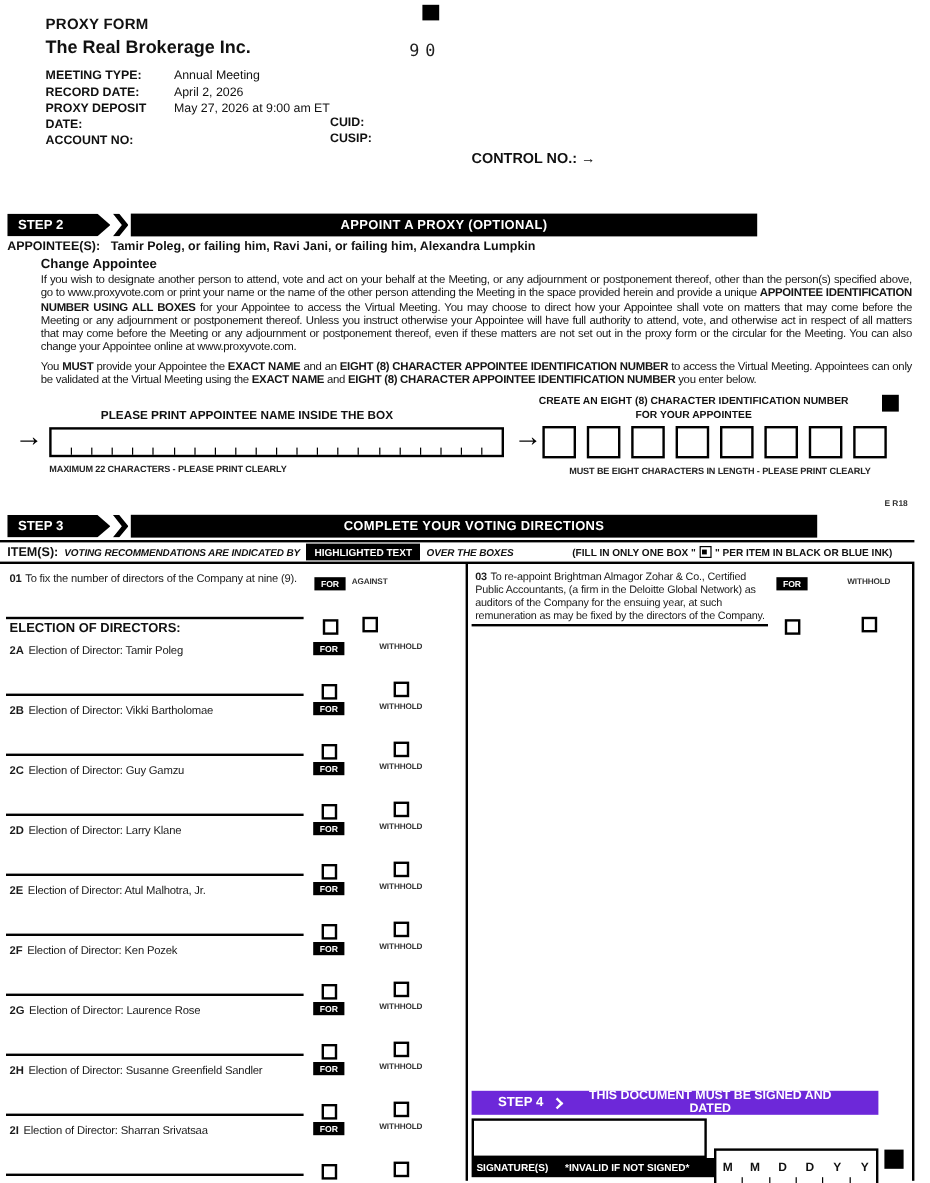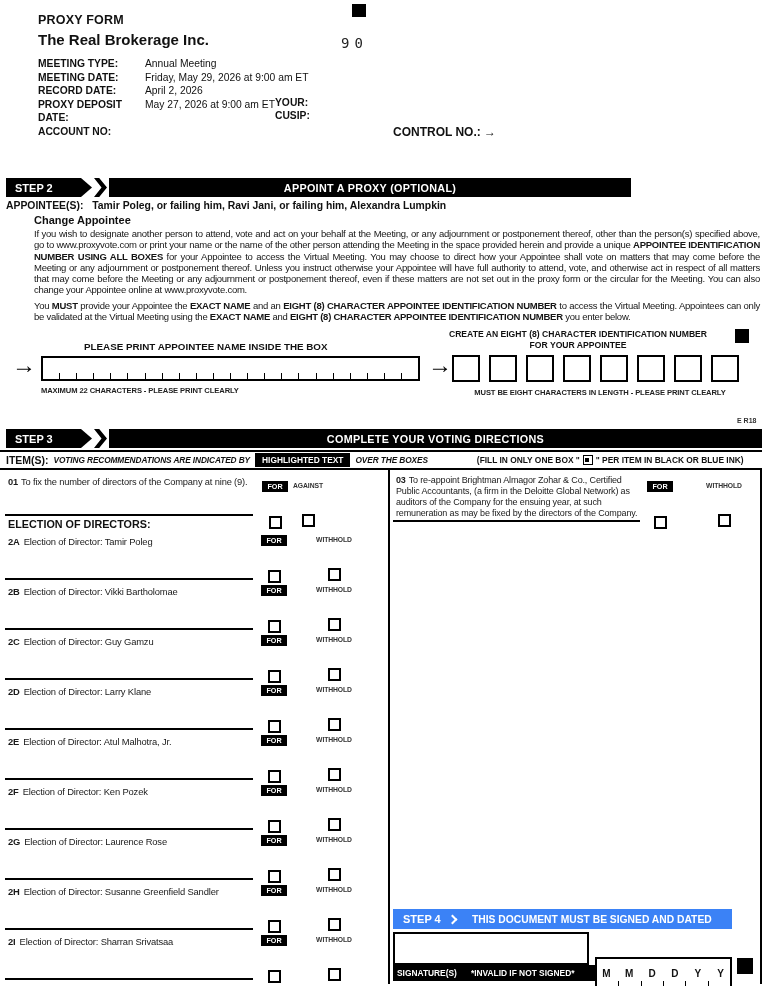--- a/index.html
+++ b/index.html
@@ -30,21 +30,21 @@
     clip-path:polygon(0 0, calc(100% - 11px) 0, 100% 50%, calc(100% - 11px) 100%, 0 100%);
   }
   .step-chev {
     width:13px; margin-left:2px; background:#000;
     clip-path:polygon(0 0, 40% 0, 100% 50%, 40% 100%, 0 100%, 58% 50%);
   }
   .step-rest {
     flex:1; margin-left:2px; background:#000; color:#fff; font-weight:bold;
     font-size:10.8px; letter-spacing:0.3px; display:flex; align-items:center; justify-content:center;
   }
-  .step4-bar { background:#3b82f6; color:#fff; display:flex; align-items:center; height:20px; padding:0 10px; }
+  .step4-bar { background:#6d28d9; color:#fff; display:flex; align-items:center; height:20px; padding:0 22px; }
   .step4-bar .s4lbl { font-weight:bold; font-size:11px; }
   .chev-w { width:7px; height:7px; border-top:2.5px solid #fff; border-right:2.5px solid #fff;
             transform:rotate(45deg); margin:0 6px 0 8px; flex:0 0 auto; }
   .step4-bar .s4title { flex:1; text-align:center; font-weight:bold; font-size:10.3px; }
 
   
   .appointees { font-size:10.4px; font-weight:bold; }
   .appointees .alabel { margin-right:6px; }
   .chg-head { font-weight:bold; font-size:11px; }
   .para { font-size:9.5px; line-height:11.3px; letter-spacing:-0.25px; text-align:justify; color:#151515; }
@@ -108,37 +108,33 @@
 
   <div class="abs form-title" style="left:38px; top:13px;">PROXY FORM</div>
   <div class="abs company" style="left:38px; top:31px;">The Real Brokerage Inc.</div>
 
   <div class="abs" style="left:38px; top:57px;">
     <div class="meta-row">
       <span class="lbl">MEETING TYPE:</span>
       <span class="val">Annual Meeting</span>
     </div>
     <div class="meta-row">
-      <span class="lbl">MEETING DATE:</span>
-      <span class="val">Friday, May 29, 2026 at 9:00 am ET</span>
-    </div>
-    <div class="meta-row">
       <span class="lbl">RECORD DATE:</span>
       <span class="val">April 2, 2026</span>
     </div>
     <div class="meta-row">
       <span class="lbl">PROXY DEPOSIT DATE:</span>
       <span class="val">May 27, 2026 at 9:00 am ET</span>
     </div>
     <div class="meta-row">
       <span class="lbl">ACCOUNT NO:</span>
       <span class="val"></span>
     </div>
   </div>
-  <div class="abs mini-lbl" style="left:275px; top:97px;">YOUR:</div>
+  <div class="abs mini-lbl" style="left:275px; top:97px;">CUID:</div>
   <div class="abs mini-lbl" style="left:275px; top:110px;">CUSIP:</div>
   <div class="abs control" style="left:393px; top:125px;">CONTROL NO.: →</div>
 
   <div class="abs step-bar" style="left:6px; top:178px; width:625px;">
     <div class="step-tag">STEP 2</div>
     <div class="step-chev"></div>
     <div class="step-rest">APPOINT A PROXY (OPTIONAL)</div>
   </div>
 
   <div class="abs appointees" style="left:6px; top:200px;">
@@ -194,21 +190,21 @@
       <div></div>
       <div></div>
       <div></div>
       <div></div>
     </div>
   <div class="abs hint" style="left:455px; top:388px; width:290px; text-align:center;">MUST BE EIGHT CHARACTERS IN LENGTH - PLEASE PRINT CLEARLY</div>
   <div class="abs sq" style="left:735px; top:329px; width:14px; height:14px;"></div>
 
   <div class="abs form-code" style="left:737px; top:417px;">E R18</div>
 
-  <div class="abs step-bar" style="left:6px; top:429px; width:756px;">
+  <div class="abs step-bar" style="left:6px; top:429px; width:675px;">
     <div class="step-tag">STEP 3</div>
     <div class="step-chev"></div>
     <div class="step-rest">COMPLETE YOUR VOTING DIRECTIONS</div>
   </div>
 
   <div class="abs items-row" style="left:0px; top:450px; width:762px; height:20px;">
     <span class="items-pre">ITEM(S):</span>
     <span class="note-i">VOTING RECOMMENDATIONS ARE INDICATED BY</span>
     <span class="hl-chip">HIGHLIGHTED TEXT</span>
     <span class="note-i">OVER THE BOXES</span>

